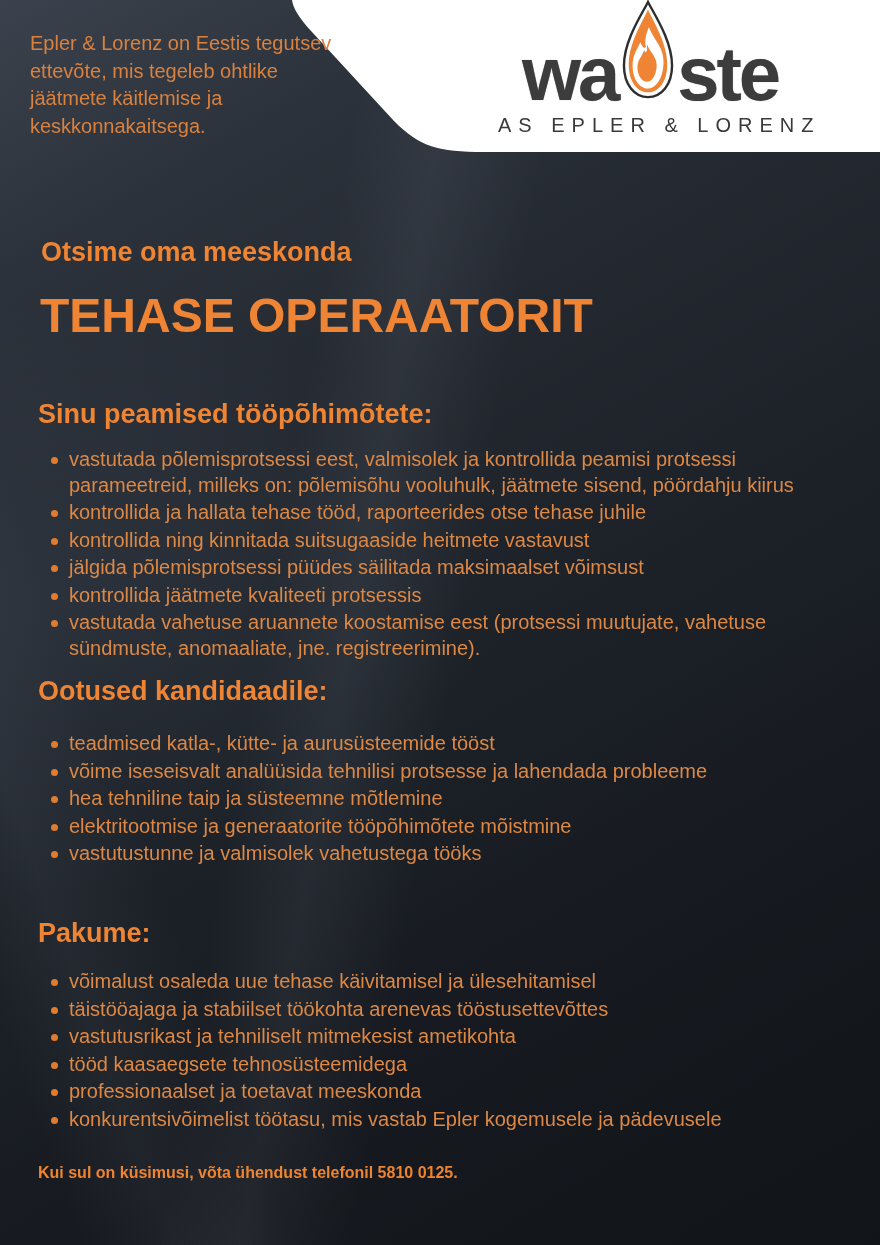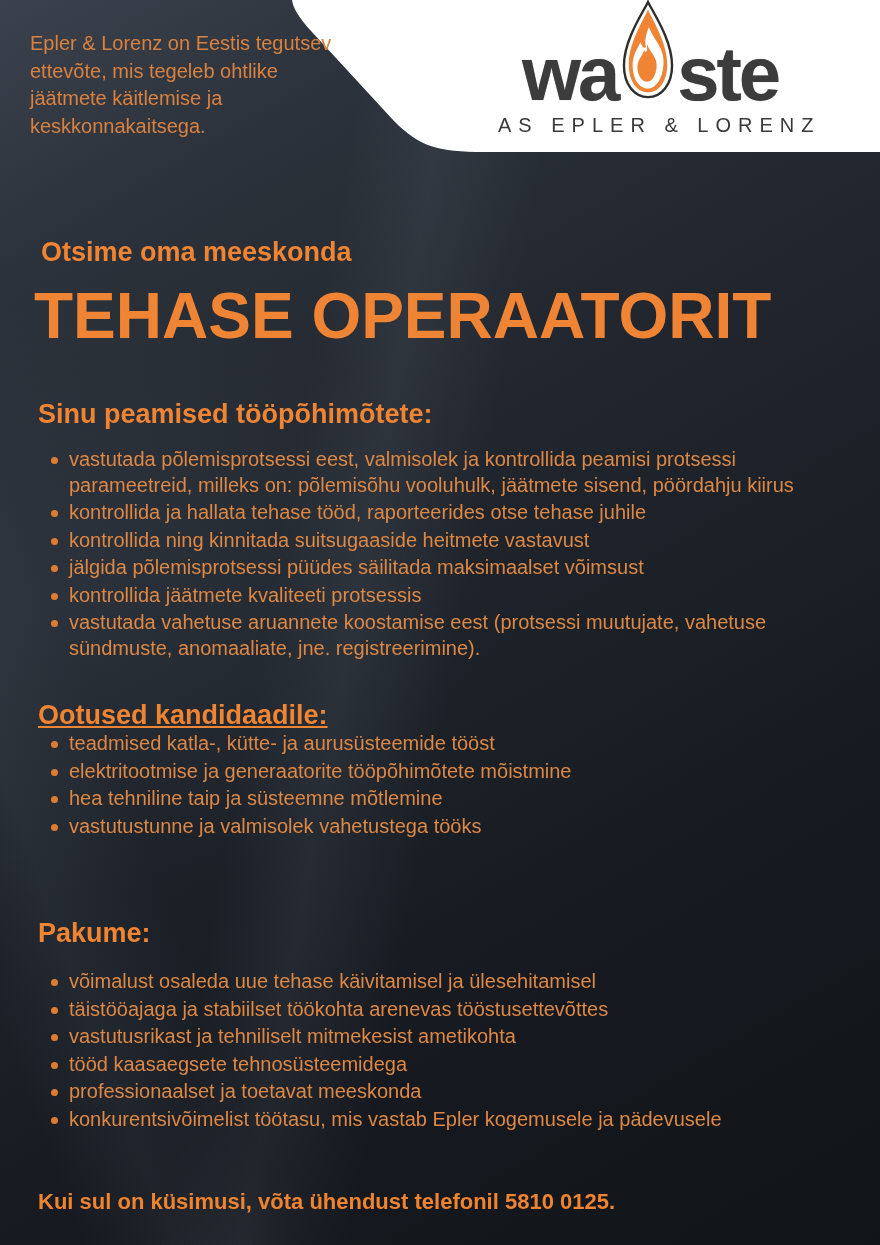--- a/index.html
+++ b/index.html
@@ -72,38 +72,38 @@
   .kicker {
     position: absolute;
     top: 237px; left: 41px;
     font-size: 27px;
     font-weight: bold;
     color: #ef8433;
   }
 
   .title {
     position: absolute;
-    top: 283px; left: 34px;
-    font-size: 64px;
+    top: 283px; left: 40px;
+    font-size: 48px;
     font-weight: bold;
     letter-spacing: 0px;
     line-height: 66px;
     color: #ee8434;
     white-space: nowrap;
   }
 
   .sec-h {
     position: absolute;
     left: 38px;
     font-size: 27px;
     font-weight: bold;
     color: #ef8433;
   }
   .sec-h.s1 { top: 399px; }
-  .sec-h.s2 { top: 700px; text-decoration: underline; }
+  .sec-h.s2 { top: 676px; }
   .sec-h.s3 { top: 918px; }
 
   ul.blist {
     position: absolute;
     left: 50px;
     width: 780px;
     list-style: none;
   }
   ul.blist.l1 { top: 447px; }
   ul.blist.l2 { top: 731px; }
@@ -121,24 +121,23 @@
     position: absolute;
     left: 1px; top: 10px;
     width: 7px; height: 7px;
     border-radius: 50%;
     background: #e07c30;
   }
 
   .footer-contact {
     position: absolute;
     top: 1164px; left: 38px;
-    font-size: 22px;
+    font-size: 16px;
     font-weight: bold;
     color: #ee8430;
-    margin-top: 25px;
   }
 </style>
 </head>
 <body>
 
 <div class="page">
 
   <svg class="swoosh" viewBox="0 0 880 160" xmlns="http://www.w3.org/2000/svg" aria-hidden="true">
     <path d="M 292,0 L 880,0 L 880,152 L 484,152
              C 438,152 420,147 394,121
@@ -168,22 +167,23 @@
     <li><span>kontrollida ja hallata tehase tööd, raporteerides otse tehase juhile</span></li>
     <li><span>kontrollida ning kinnitada suitsugaaside heitmete vastavust</span></li>
     <li><span>jälgida põlemisprotsessi püüdes säilitada maksimaalset võimsust</span></li>
     <li><span>kontrollida jäätmete kvaliteeti protsessis</span></li>
     <li><span>vastutada vahetuse aruannete koostamise eest (protsessi muutujate, vahetuse sündmuste, anomaaliate, jne. registreerimine).</span></li>
   </ul>
 
   <h2 class="sec-h s2">Ootused kandidaadile:</h2>
   <ul class="blist l2">
     <li><span>teadmised katla-, kütte- ja aurusüsteemide tööst</span></li>
+    <li><span>võime iseseisvalt analüüsida tehnilisi protsesse ja lahendada probleeme</span></li>
+    <li><span>hea tehniline taip ja süsteemne mõtlemine</span></li>
     <li><span>elektritootmise ja generaatorite tööpõhimõtete mõistmine</span></li>
-    <li><span>hea tehniline taip ja süsteemne mõtlemine</span></li>
     <li><span>vastutustunne ja valmisolek vahetustega tööks</span></li>
   </ul>
 
   <h2 class="sec-h s3">Pakume:</h2>
   <ul class="blist l3">
     <li><span>võimalust osaleda uue tehase käivitamisel ja ülesehitamisel</span></li>
     <li><span>täistööajaga ja stabiilset töökohta arenevas tööstusettevõttes</span></li>
     <li><span>vastutusrikast ja tehniliselt mitmekesist ametikohta</span></li>
     <li><span>tööd kaasaegsete tehnosüsteemidega</span></li>
     <li><span>professionaalset ja toetavat meeskonda</span></li>

